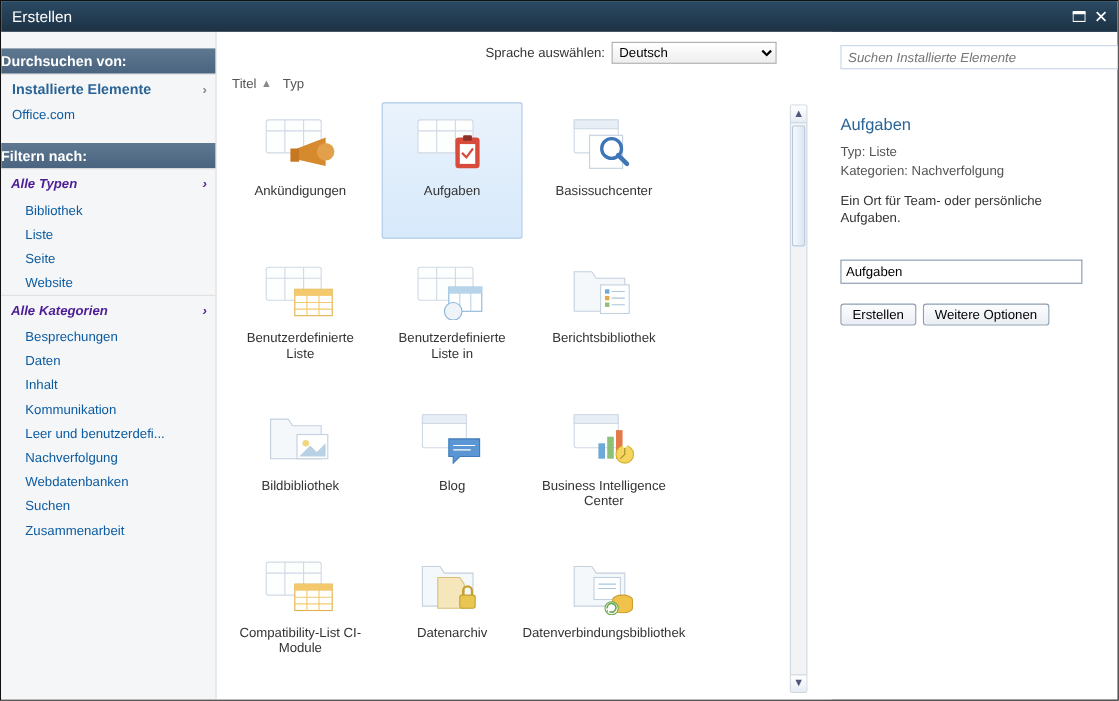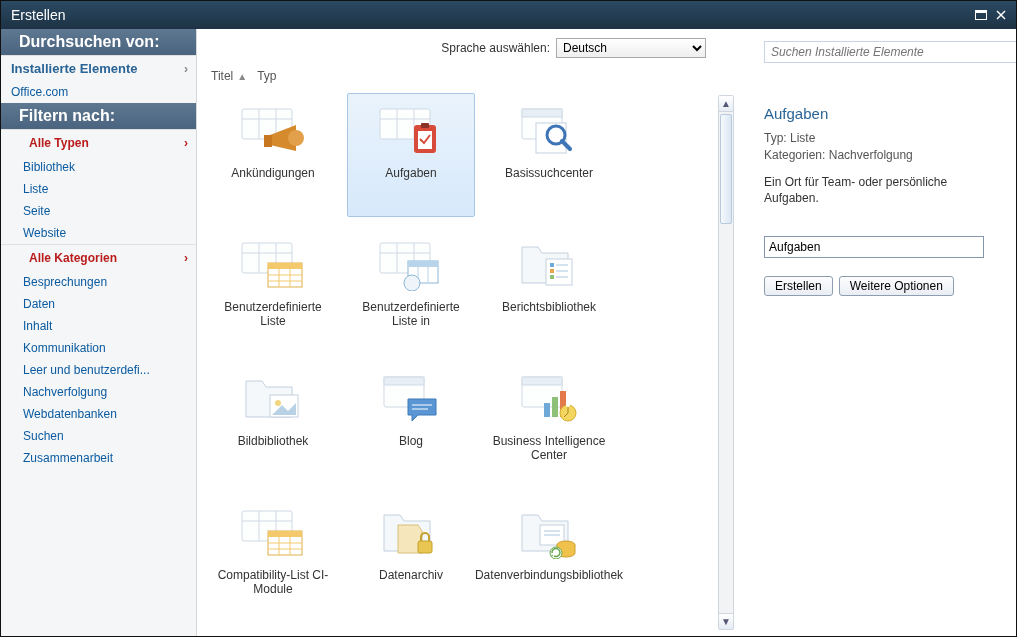--- a/index.html
+++ b/index.html
@@ -2,25 +2,25 @@
 <html><head>
 <meta charset="utf-8">
 <style>
   * { box-sizing: border-box; margin: 0; padding: 0; }
   body { font-family: "Segoe UI", Tahoma, Verdana, sans-serif; font-size: 12px; background: #fff; color: #333; width: 1017px; height: 637px; overflow: hidden; border: 1px solid #111; }
   .titlebar { background: linear-gradient(to bottom, #2b4a63, #1d3244); color: #fff; height: 28px; display: flex; align-items: center; padding: 0 6px 0 10px; font-size: 14px; }
   .titlebar .spacer { flex: 1; }
   .titlebar .win-btn { width: 18px; height: 16px; display: inline-flex; align-items: center; justify-content: center; margin-left: 2px; cursor: pointer; font-size: 11px; }
   .content { display: flex; height: calc(100% - 28px); }
   .sidebar { width: 196px; background: #f5f6f7; border-right: 1px solid #d8d8d8; overflow: hidden; }
-  .side-head { background: linear-gradient(to bottom, #5e7891, #4a6480); color: #fff; padding: 4px 18px; font-size: 16px; font-weight: bold; }
+  .side-head { background: linear-gradient(to bottom, #5e7891, #4a6480); color: #fff; padding: 4px 0; font-size: 13px; font-weight: bold; margin-top: 15px; }
   .side-group-head { display:flex; align-items:center; justify-content:space-between; padding: 5px 8px 5px 10px; font-weight: bold; color: #2a6496; cursor: pointer; border-top: 1px solid #e0e0e0; }
   .side-group-head .chev { color: #888; font-size: 12px; }
   .side-link { color: #0b5ba1; padding: 4px 10px 4px 22px; cursor: pointer; }
-  .side-sub-head { font-weight:bold; color:#b91c1c; padding: 6px 8px 6px 28px; display:flex; align-items:center; justify-content:space-between; border-top:1px solid #e0e0e0; cursor:pointer; }
+  .side-sub-head { font-weight:bold; color:#4c1d95; padding: 6px 8px 6px 9px; display:flex; align-items:center; justify-content:space-between; border-top:1px solid #e0e0e0; cursor:pointer;font-style:italic; }
   .main { flex: 1; position: relative; display:flex; flex-direction: column; background:#fff; }
   .topbar { height: 38px; display:flex; align-items:center; padding: 0 10px; }
   .topbar .lang-wrap { margin-left: auto; margin-right: 40px; display:flex; align-items:center; gap:6px; }
   .topbar select { border:1px solid #aaa; font-size:12px; padding:1px 2px; width:150px; background:linear-gradient(#fff,#eee); }
   .searchbox { display:flex; align-items:center; border:1px solid #c6d4e6; background:#fff; width:276px; height:22px; padding: 0 4px 0 6px; }
   .searchbox input { border:none; outline:none; flex:1; font-size:12px; font-style:italic; color:#888; background:transparent; }
   .searchbox .mag { width:16px; height:16px; display:flex; align-items:center; justify-content:center; }
   .colhdr { display:flex; align-items:center; gap:4px; padding: 2px 10px 6px 14px; color:#555; font-size:12px; }
   .colhdr .sort { font-size:10px; color:#888;}
   .gallery-wrap { position:relative; flex:1; overflow:hidden; }

